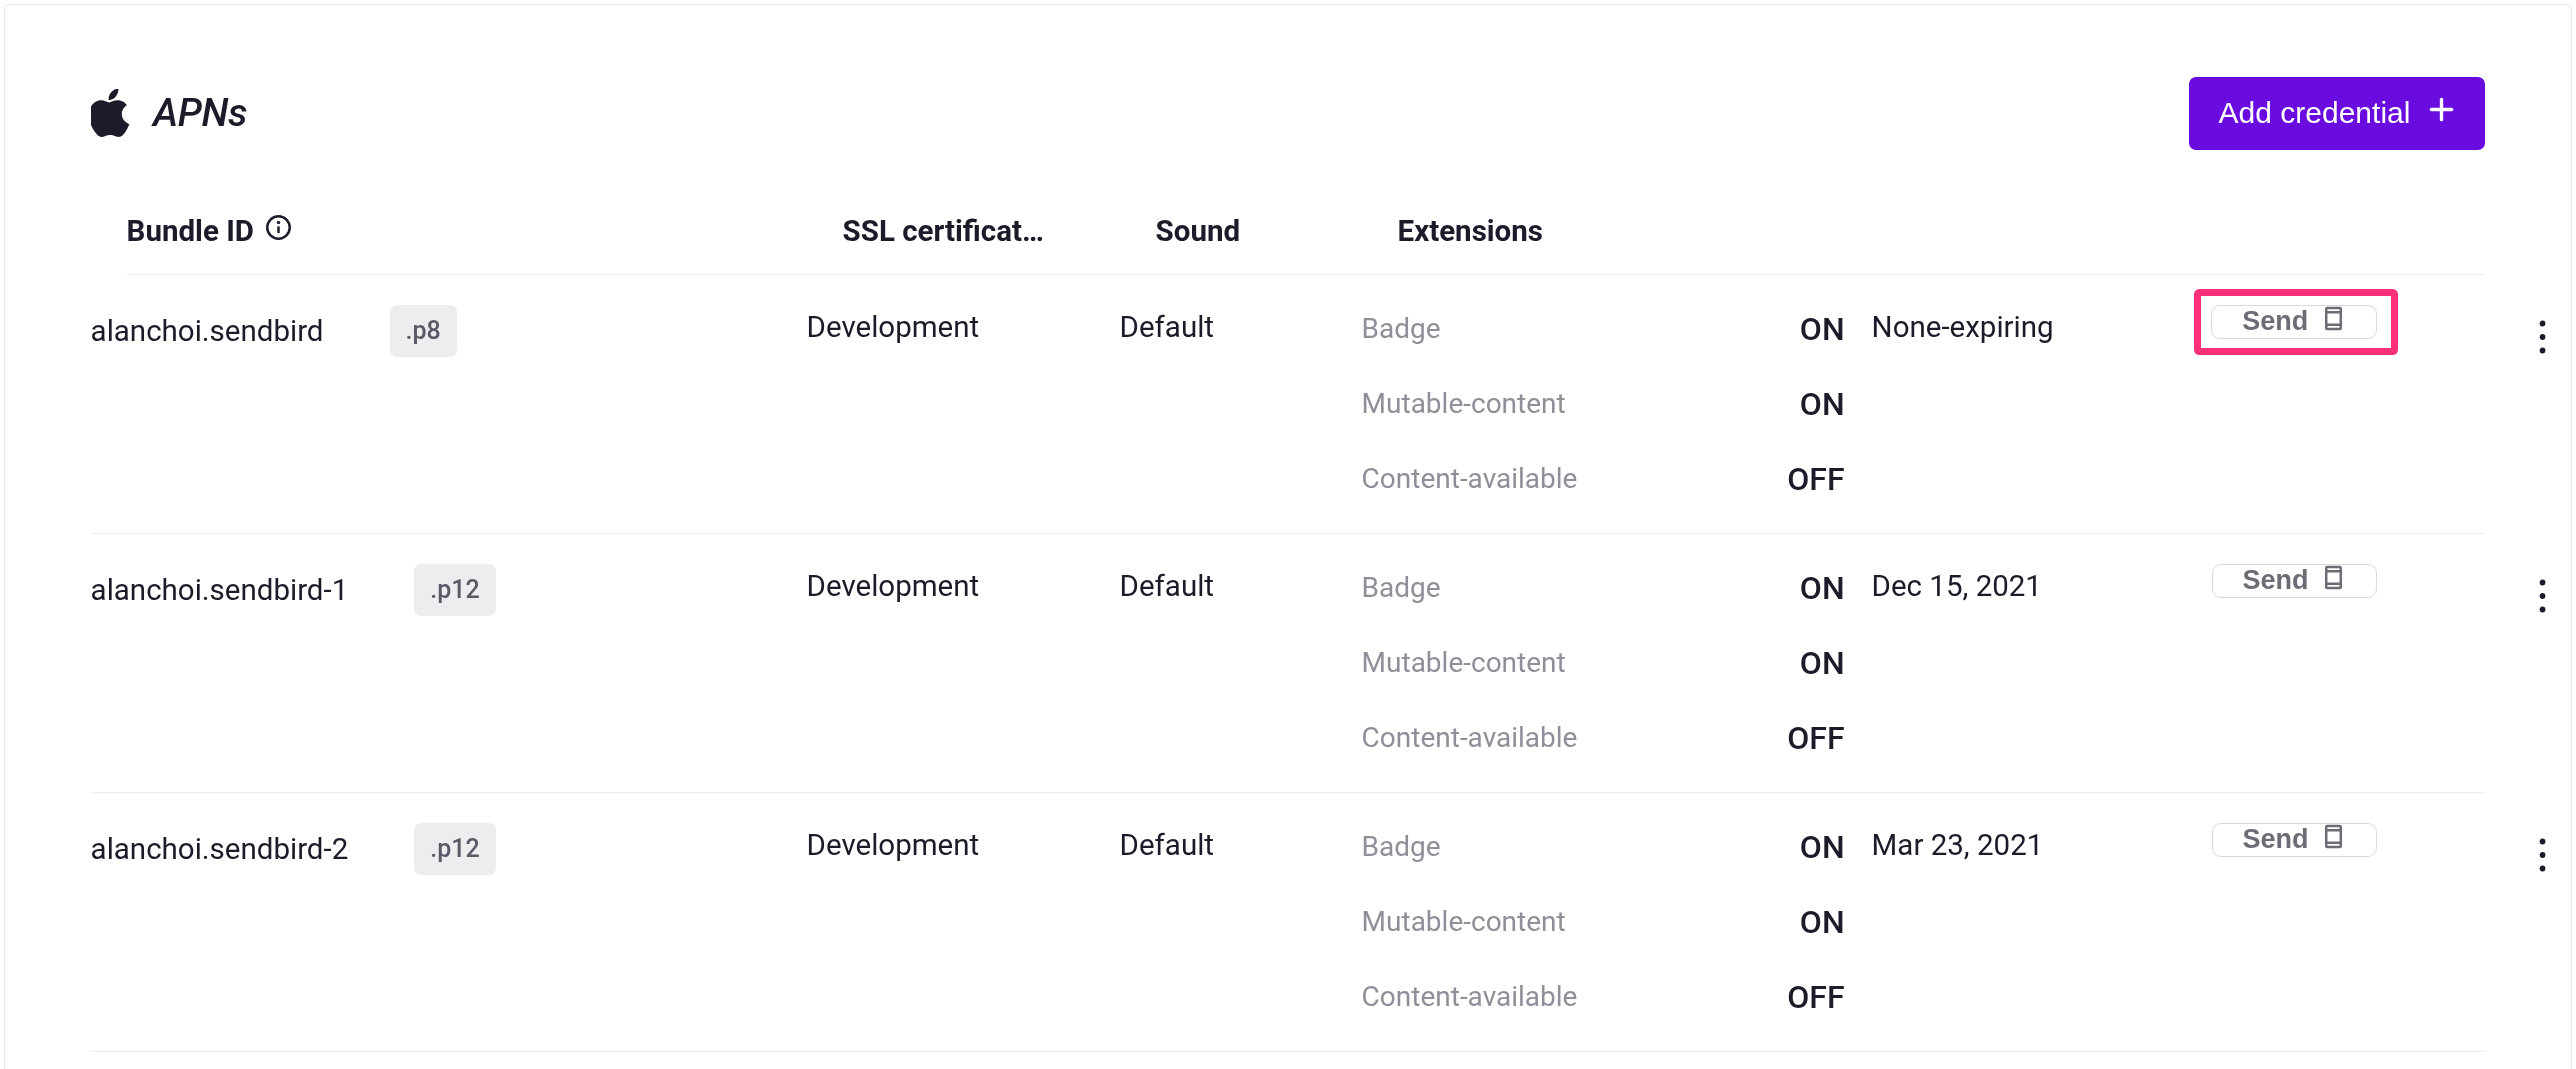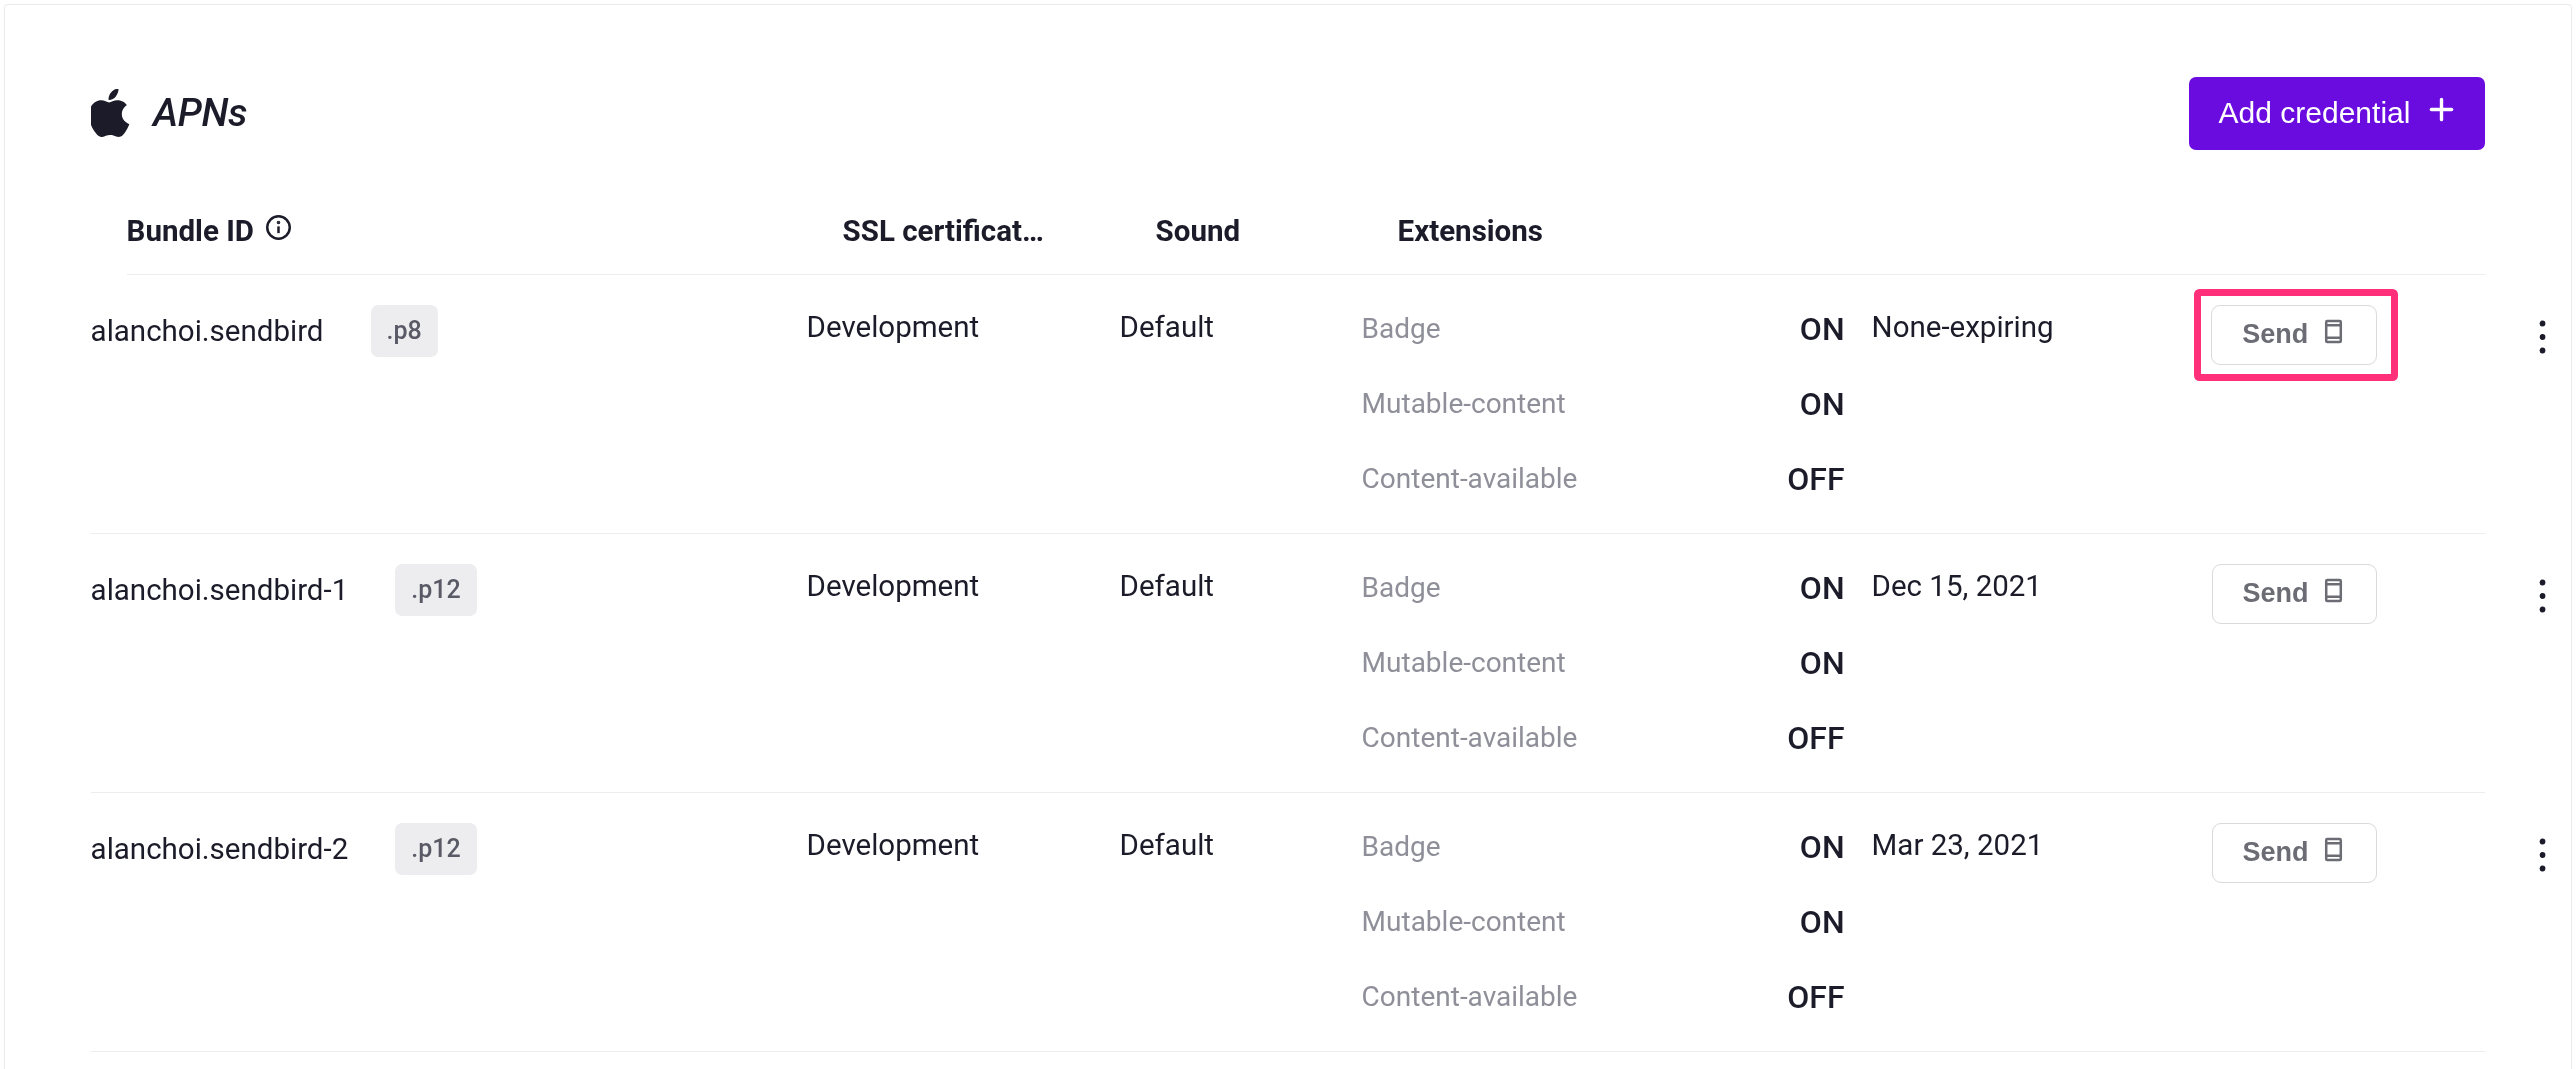--- a/index.html
+++ b/index.html
@@ -86,21 +86,21 @@
     grid-template-columns: 716px 313px 242px 510px 340px 304px 54px;
     padding: 30px 0;
     border-bottom: 1.8px solid #ececf1;
     align-items: start;
   }
   .td {
     font-size: 29.5px;
     color: #1b1b29;
     line-height: 1.5;
   }
-  .bundle-cell { display: flex; align-items: center; gap: 11px; }
+  .bundle-cell { display: flex; align-items: center; gap: 30px; }
   .bundle-id { font-weight: 400; color: #1b1b29; }
   .ext-badge {
     background: #ededf0;
     color: #5a5a66;
     font-size: 25px;
     padding: 7.2px 16px;
     border-radius: 7.2px;
     font-weight: 500;
     margin-left: 36px;
   }
@@ -113,21 +113,21 @@
   .send-cell { display: flex; justify-content: flex-start; }
   .send-btn {
     display: flex;
     align-items: center;
     gap: 12.5px;
     border: 1.8px solid #d9d9de;
     background: #fff;
     color: #6c6c75;
     font-size: 27px;
     font-weight: 600;
-    padding: 13px 30px;
+    padding: 0 30px;
     border-radius: 9px;
     cursor: pointer;
   }
   .send-btn svg { width: 25px; height: 25px; stroke: #6c6c75; fill: none; stroke-width: 2.4; }
 
   .send-highlight {
     border: 7.2px solid #ff2f7a;
     border-radius: 5.4px;
     padding: 9px 14.3px 9px 10.7px;
     margin: -16px -21.5px -16px -18px;

